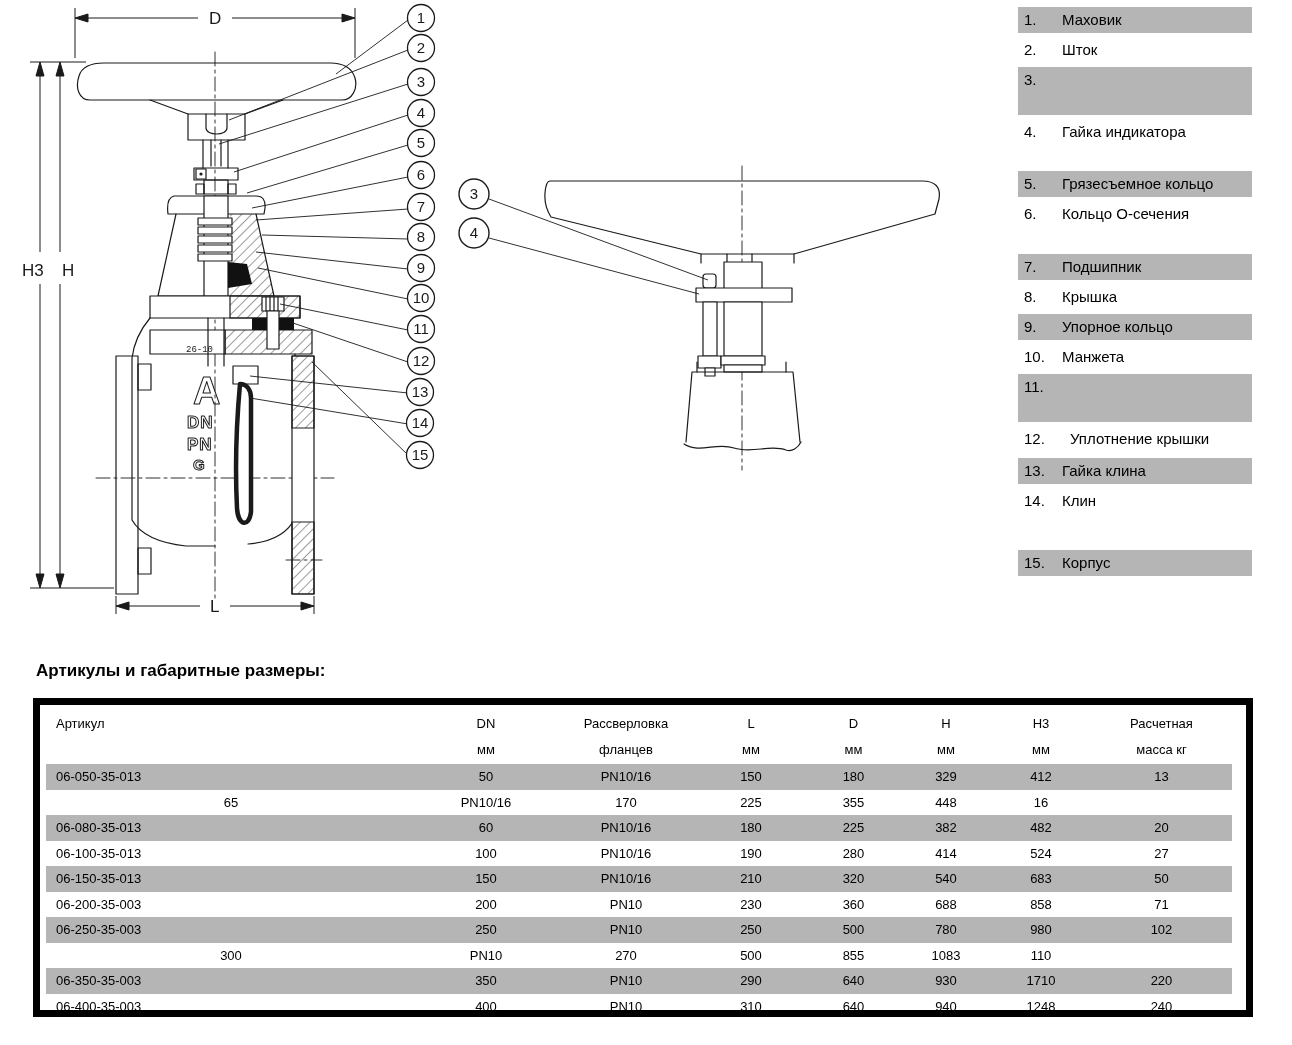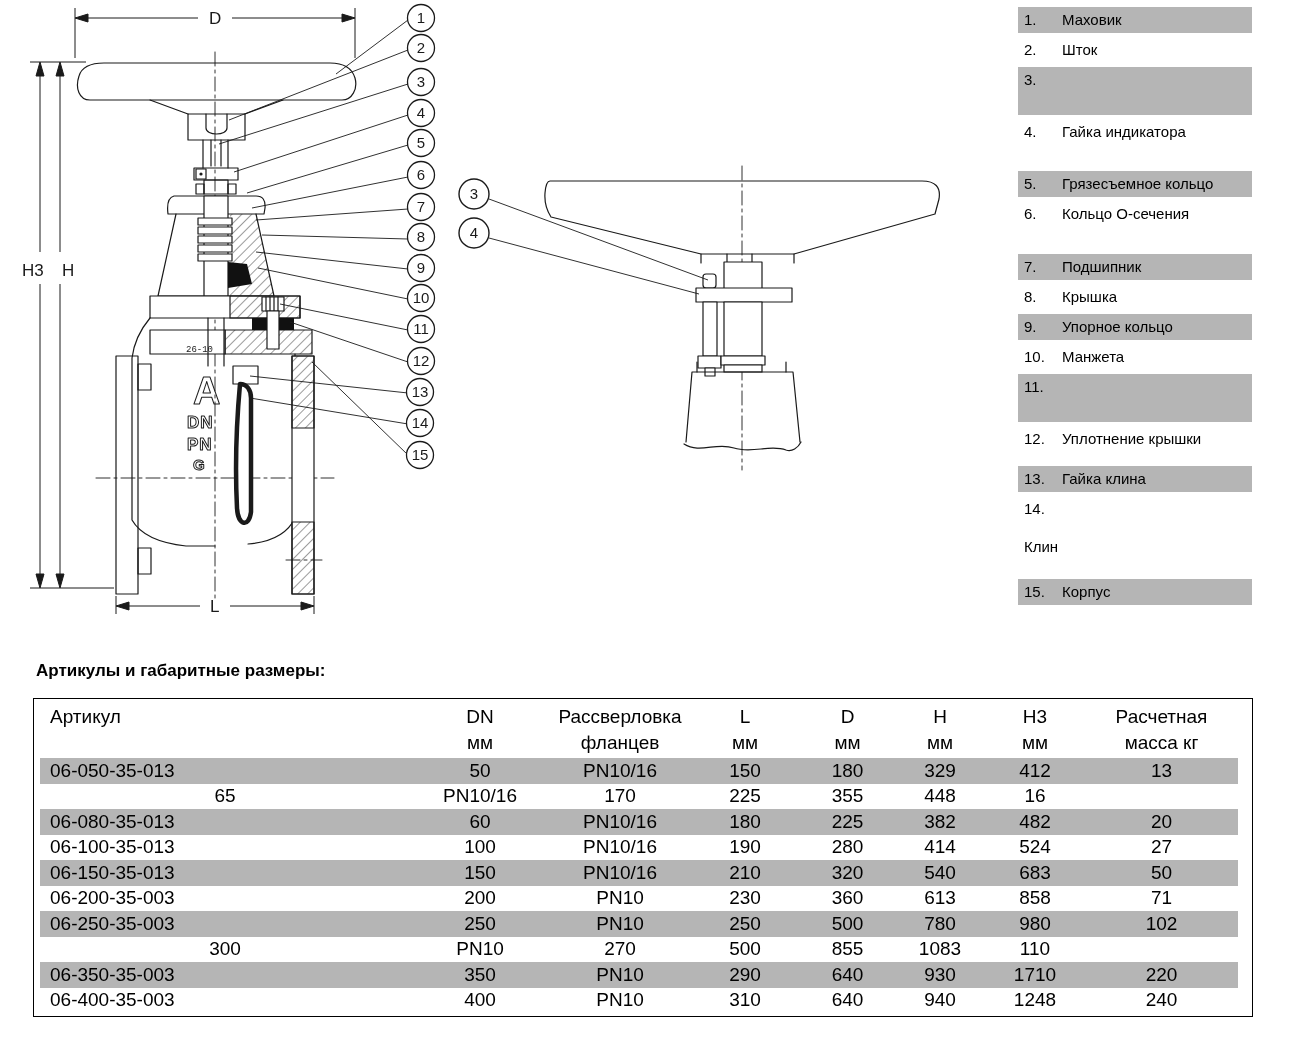--- a/index.html
+++ b/index.html
@@ -19,29 +19,29 @@
   .smalltext { font-size:9px; fill:#1a1a1a; stroke:none; font-family:"Liberation Mono", monospace; }
 
   
   .legend { position:absolute; left:1018px; top:7px; width:234px; font-size:15px; }
   .legend-item { display:flex; min-height:26px; box-sizing:border-box;
                  padding:4px 0 0 6px; margin-bottom:4px; }
   .legend-item:nth-child(odd) { background:#b5b5b5; }
   .legend-item.tall { min-height:48px; }
   .legend-item.gap-a { margin-bottom:26px; }
   .legend-item.gap-b { margin-bottom:27px; }
-  .legend-item.gap-c { margin-bottom:14px; }
-  .legend-item.gap-d { margin-bottom:24px;flex-direction:column; }
+  .legend-item.gap-c { margin-bottom:6px;gap:8px; }
+  .legend-item.gap-d { margin-bottom:36px; }
   .legend-num { width:38px; flex:0 0 38px; }
   .legend-label { flex:1; }
 
   
   .table-title { position:absolute; left:36px; top:661px; font-size:17px; font-weight:bold; }
   .dim-table { position:absolute; left:33px; top:698px; width:1220px; height:319px;
-               border:1px solid #000000; box-sizing:border-box; font-size:19px; }
+               border:7px solid #000000; box-sizing:border-box; font-size:13px; }
   .tgrid { display:grid; grid-template-columns:370px 140px 140px 110px 95px 90px 100px 1fr;
            align-items:center; margin:0 14px 0 6px; }
   .hrow1 { height:30px; padding-top:6px; box-sizing:border-box; }
   .hrow2 { height:28px; }
   .trow  { height:25.5px; }
   .trow:nth-child(odd) { background:#b5b5b5; }
   .cell { text-align:center; }
   .cell.first { text-align:left; padding-left:10px; }
   .rows-wrap { margin-top:1px; }
 </style>
@@ -380,21 +380,21 @@
         <span class="cell">540</span>
         <span class="cell">683</span>
         <span class="cell">50</span>
       </div>
       <div class="tgrid trow">
         <span class="cell first">06-200-35-003</span>
         <span class="cell">200</span>
         <span class="cell">PN10</span>
         <span class="cell">230</span>
         <span class="cell">360</span>
-        <span class="cell">613</span>
+        <span class="cell">688</span>
         <span class="cell">858</span>
         <span class="cell">71</span>
       </div>
       <div class="tgrid trow">
         <span class="cell first">06-250-35-003</span>
         <span class="cell">250</span>
         <span class="cell">PN10</span>
         <span class="cell">250</span>
         <span class="cell">500</span>
         <span class="cell">780</span>

